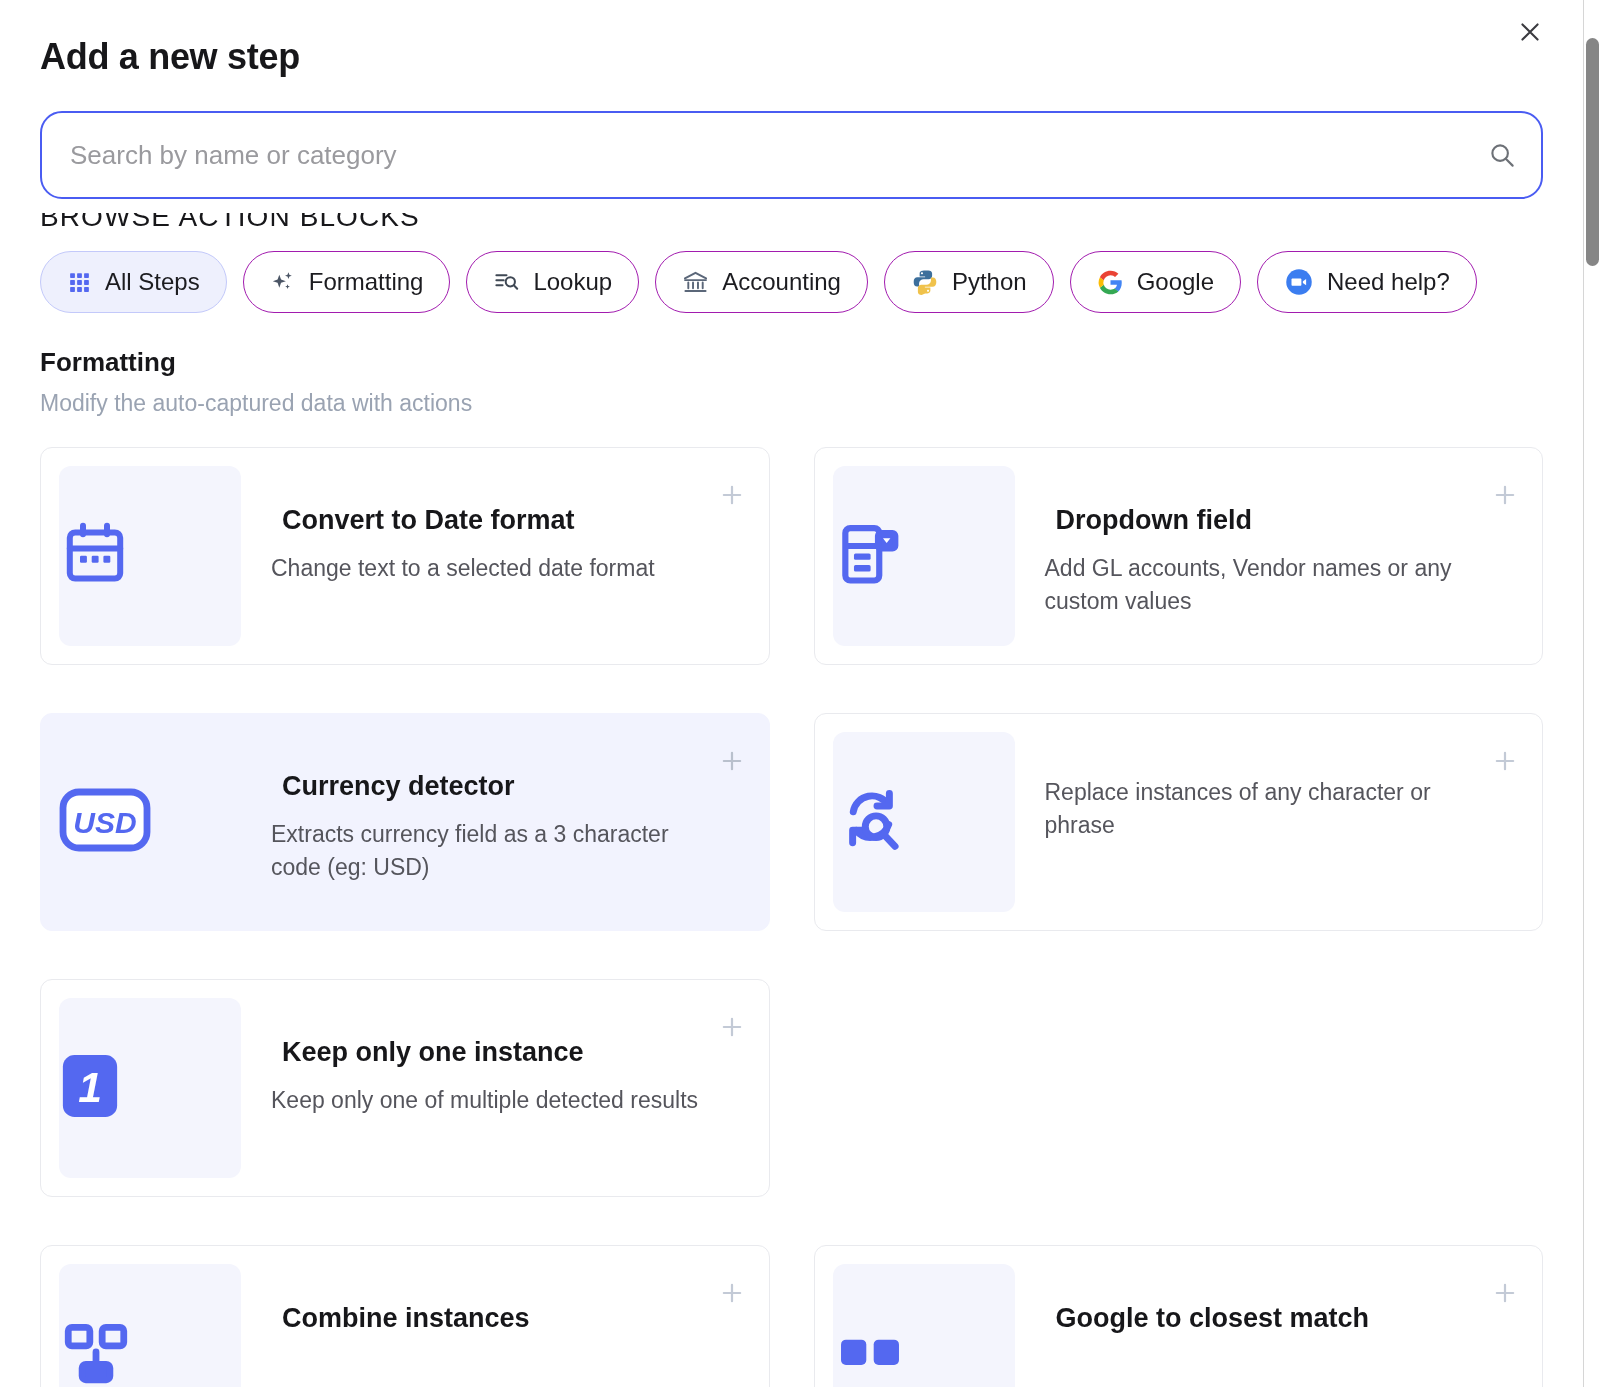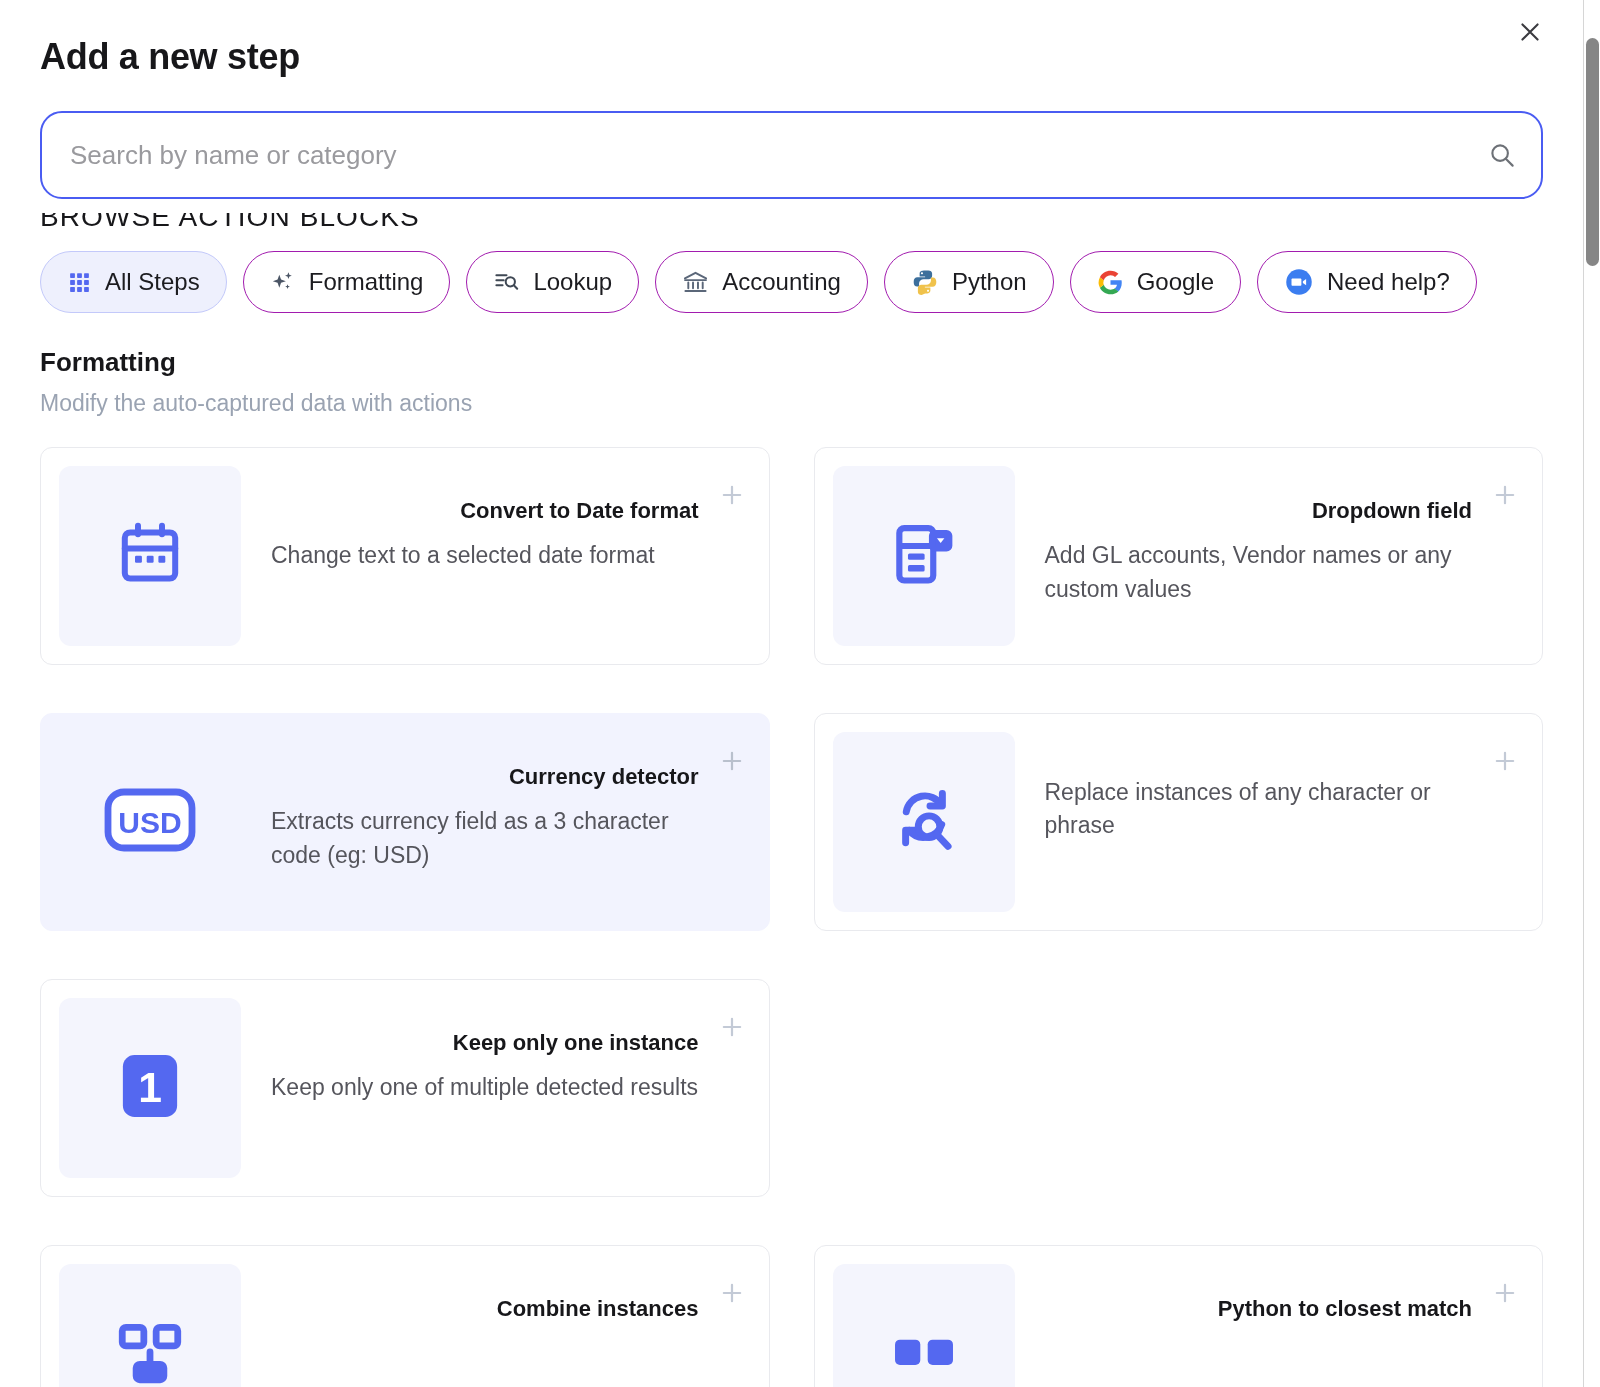--- a/index.html
+++ b/index.html
@@ -189,35 +189,34 @@
     border-color: #f2f3fe;
   }
   .card-icon {
     flex: 0 0 auto;
     width: 182px;
     height: 180px;
     border-radius: 12px;
     background: #f4f5fd;
     display: flex;
     align-items: center;
-    justify-content: center;
+    font-style: italic;
   }
   .card.hovered .card-icon { background: transparent; }
   .card-body {
     flex: 1 1 auto;
     padding-top: 28px;
     padding-right: 46px;
   }
   .card-title {
-    font-size: 22px;
+    font-size: 27px;
     font-weight: bold;
     color: #17171a;
-    margin: 4px;
+    margin: 11px;
     line-height: 1.15;
-    text-align: right;
   }
   .card-desc {
     font-size: 23px;
     color: #55555c;
     margin: 16px 0 0 0;
     line-height: 1.45;
   }
   .card-add {
     position: absolute;
     top: 32px;
@@ -500,21 +499,21 @@
       <div class="card partial">
         <div class="card-icon">
           <span>
             <svg width="74" height="74" viewBox="0 0 24 24">
               <rect x="2.6" y="8" width="8.2" height="8.2" rx="1.6" fill="#5468f0"></rect>
               <rect x="13.2" y="8" width="8.2" height="8.2" rx="1.6" fill="#5468f0"></rect>
             </svg>
           </span>
         </div>
         <div class="card-body">
-          <p class="card-title">Python to closest match</p>
+          <p class="card-title">Google to closest match</p>
         </div>
         <span class="card-add">
           <svg width="28" height="28" viewBox="0 0 24 24" fill="none" stroke="#c3cad6" stroke-width="1.9" stroke-linecap="round">
             <path d="M12 5 V19 M5 12 H19"></path>
           </svg>
         </span>
       </div>
 
     </div>
 

